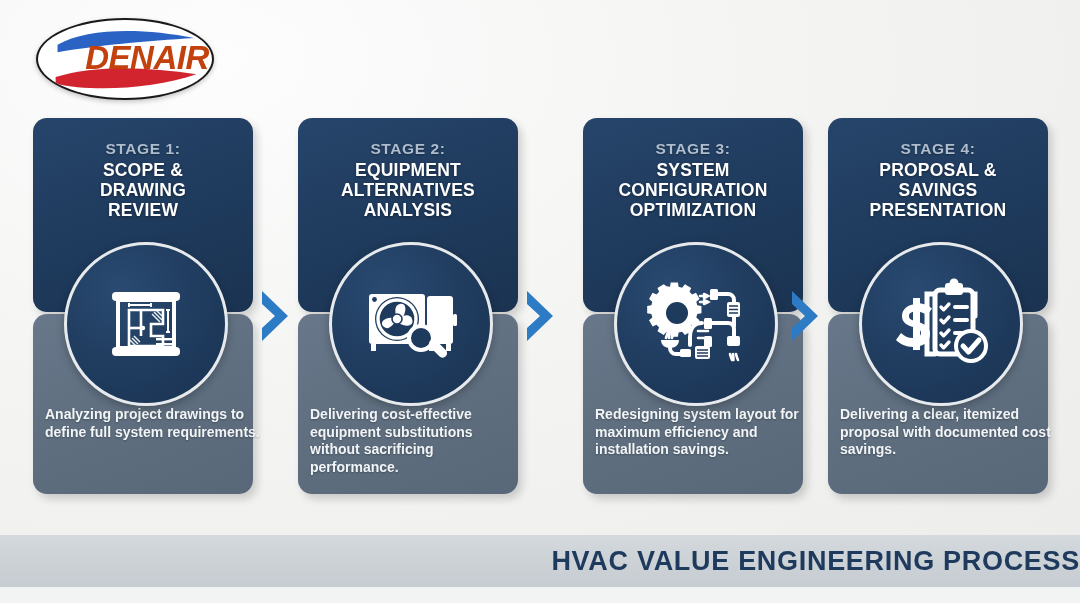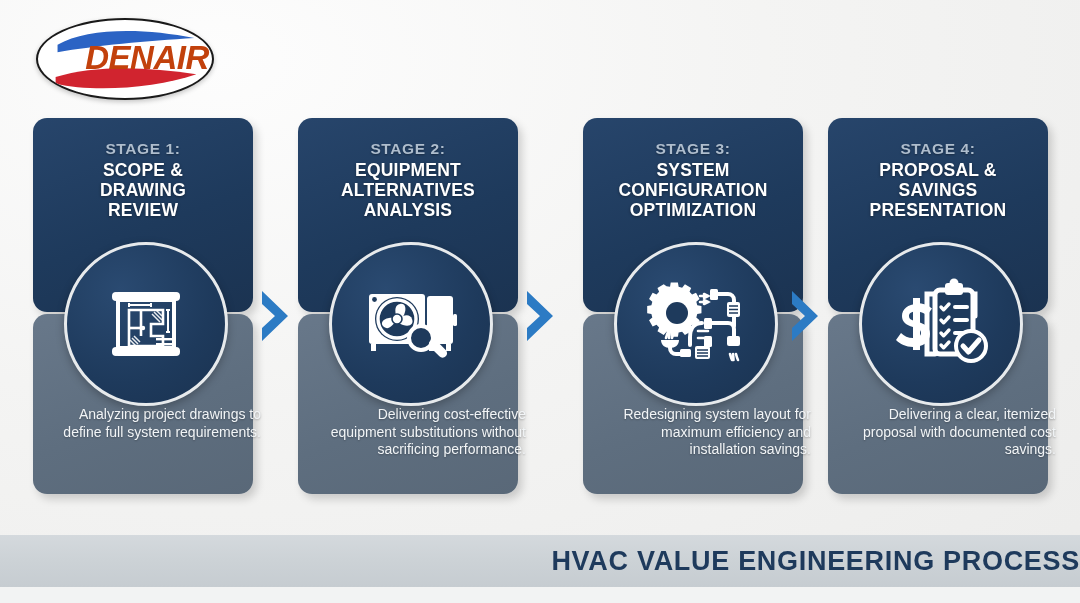--- a/index.html
+++ b/index.html
@@ -113,25 +113,26 @@
     font-weight: bold;
     line-height: 20px;
     letter-spacing: 0.2px;
     text-shadow: 0 1px 3px rgba(0,0,0,0.4);
     white-space: pre-line;
   }
   .stage-desc {
     position: absolute;
     left: 12px; right: 12px;
     top: 288px;
-    text-align: right;
+    text-align: left;
     color: #f2f5f7;
     font-size: 14px;
     line-height: 17.5px;
     text-shadow: 0 1px 2px rgba(0,0,0,0.28);
+    font-weight: bold;
   }
 
   
   .icon-circle {
     position: absolute;
     left: 31px;
     top: 124px;
     width: 158px;
     height: 158px;
     border-radius: 50%;

